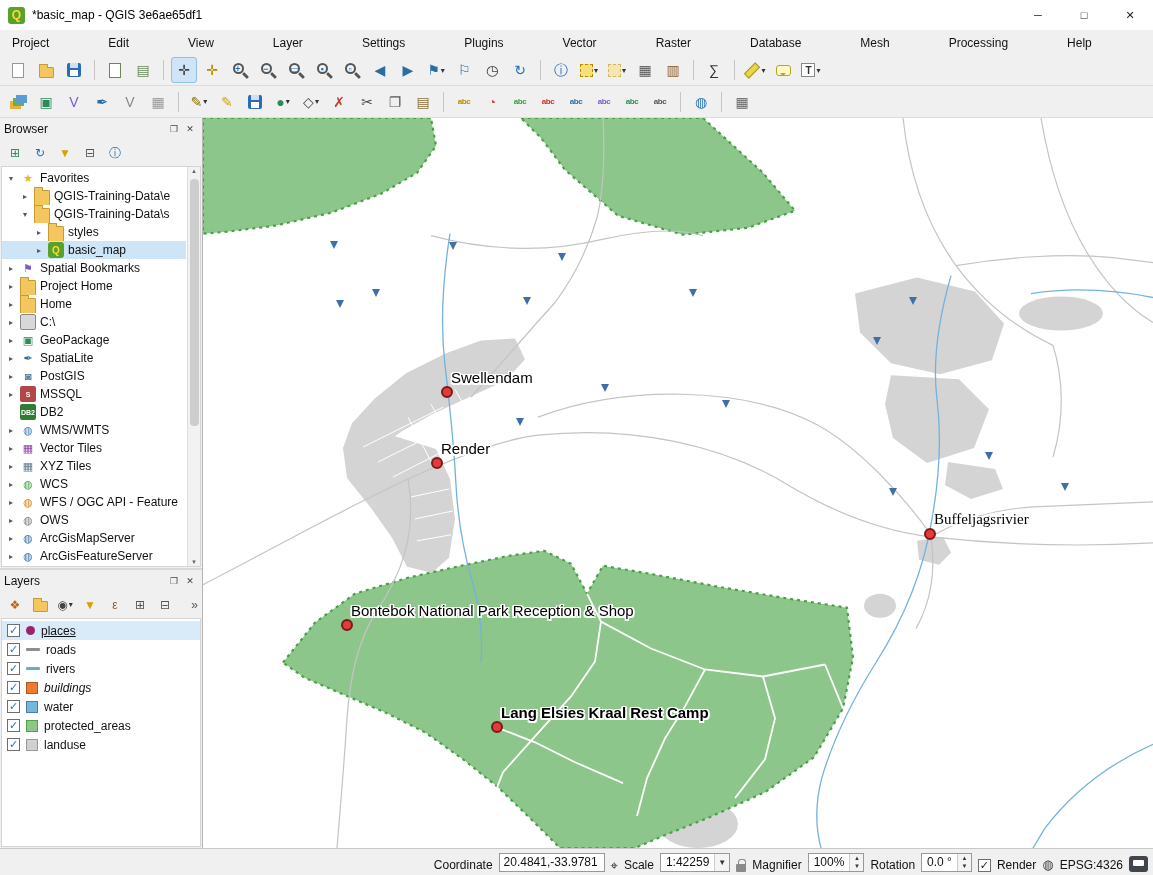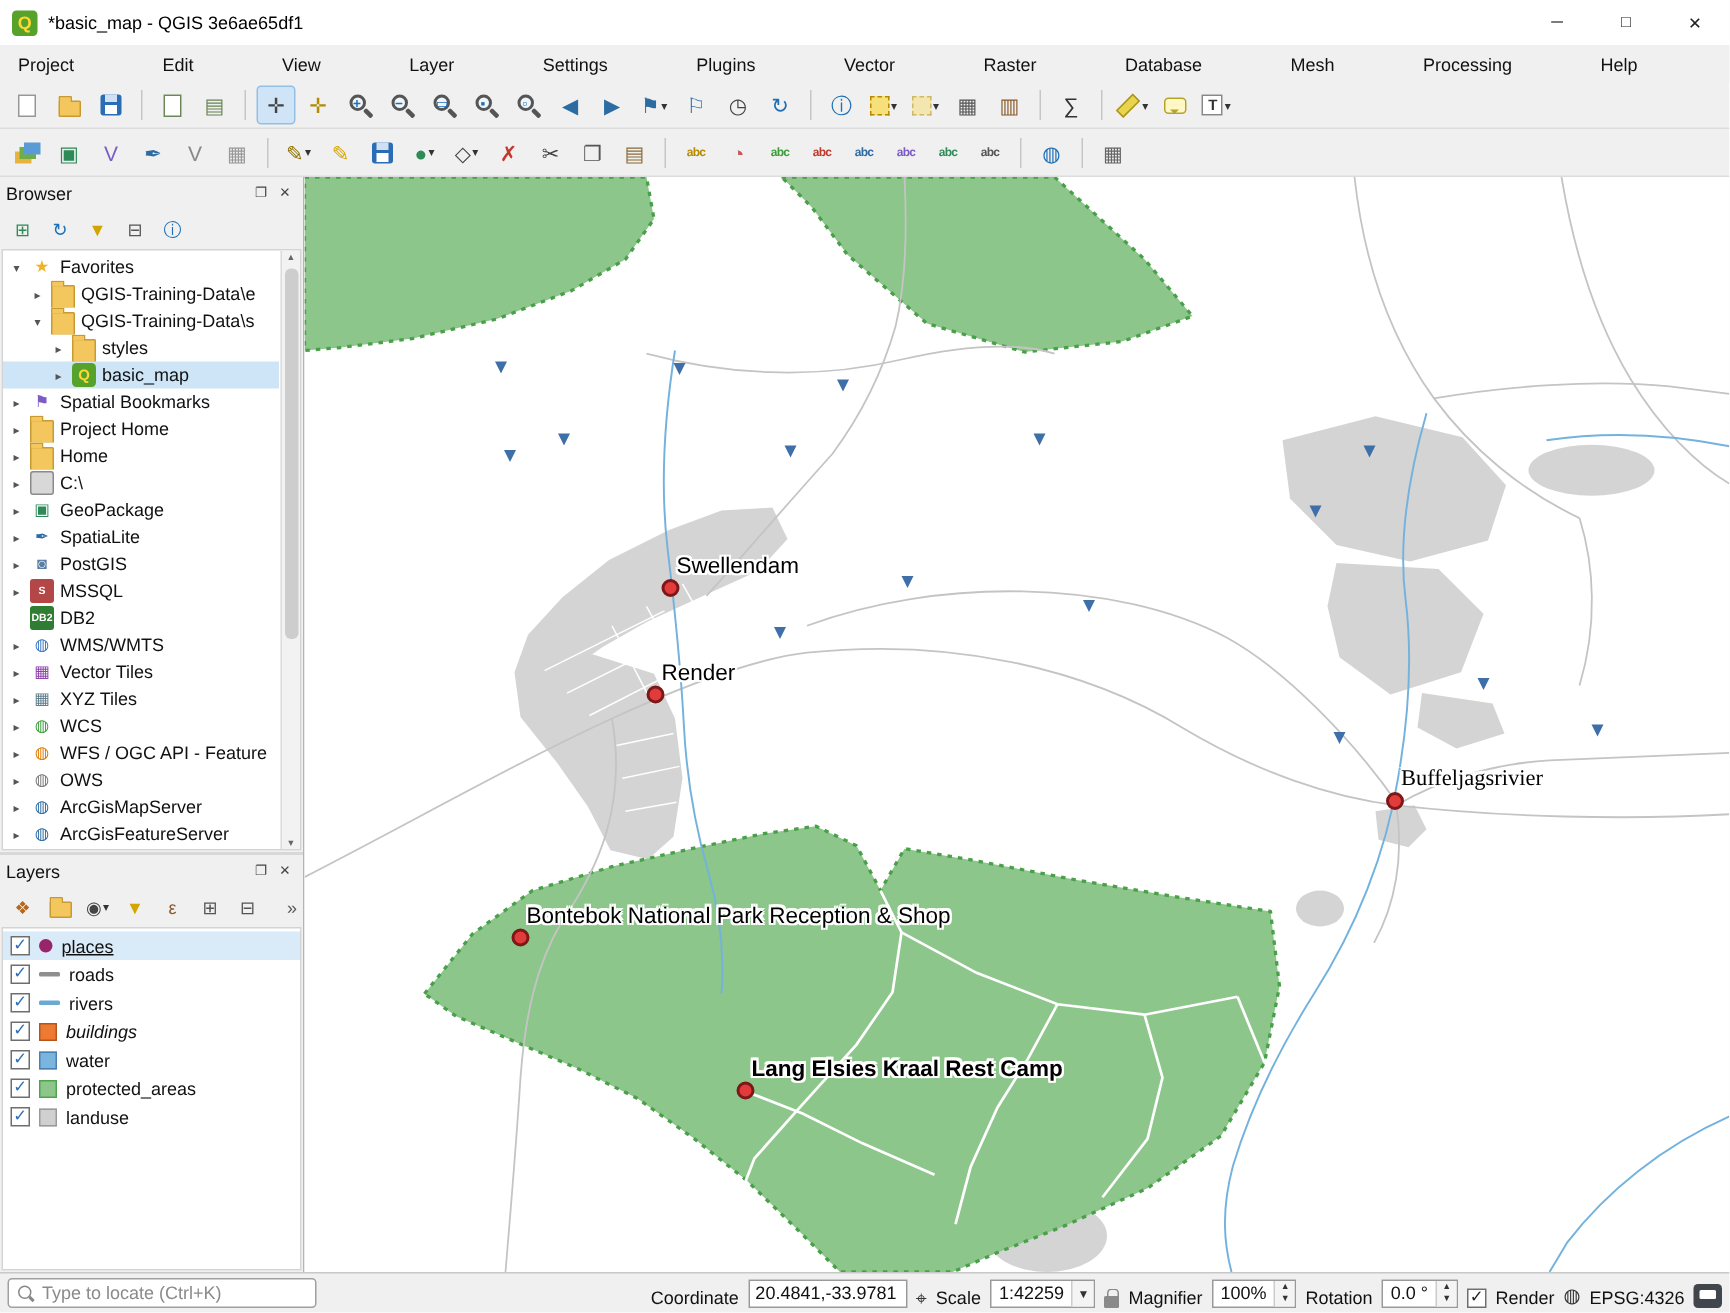--- a/index.html
+++ b/index.html
@@ -666,24 +666,20 @@
           <span class="wpt" style="left: 74.7368%; top: 25.1366%;"></span>
           <span class="wpt" style="left: 82.7368%; top: 46.3115%;"></span>
           <span class="wpt" style="left: 90.7368%; top: 50.5464%;"></span>
           <span class="wpt" style="left: 72.6316%; top: 51.2295%;"></span>
           <span class="wpt" style="left: 33.3684%; top: 41.6667%;"></span>
         </div>
     </div>
   </div>
 
   <div class="statusbar">
-    <div class="sb-search">
-      <span class="mini-mag"></span>
-      <input type="text" placeholder="Type to locate (Ctrl+K)" style="">
-    </div>
     <div class="sb-right">
       <span class="sb-label">Coordinate</span>
       <input class="sb-input sb-coord" value="20.4841,-33.9781" style="">
       <span class="ic-glyph" style="font-size:13px;color:#333">⌖</span>
       <span class="sb-label">Scale</span>
       <div class="sb-combo">
         <span class="val">1:42259</span>
         <span class="combo-arrow">▼</span>
       </div>
       <span class="lock"></span>

